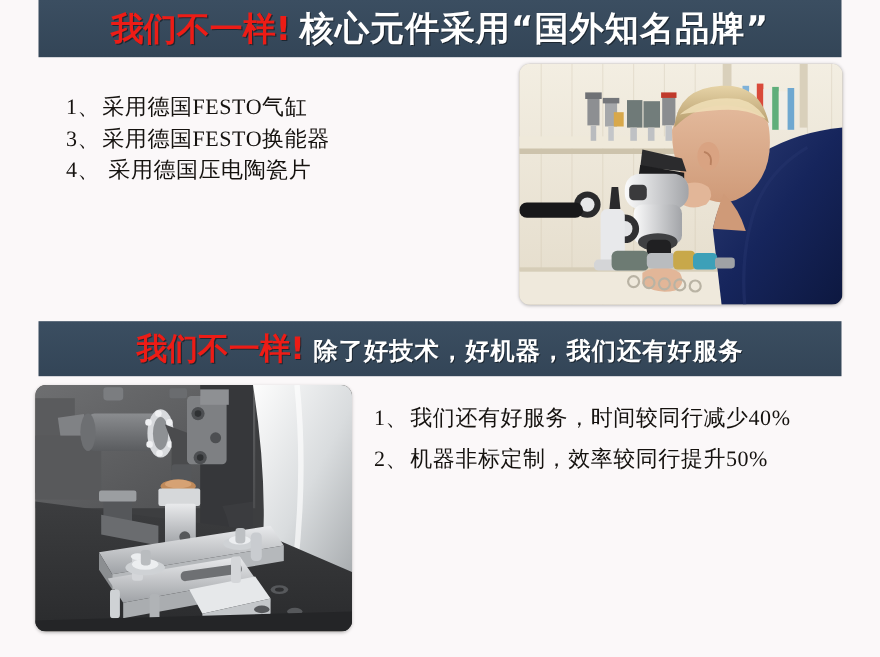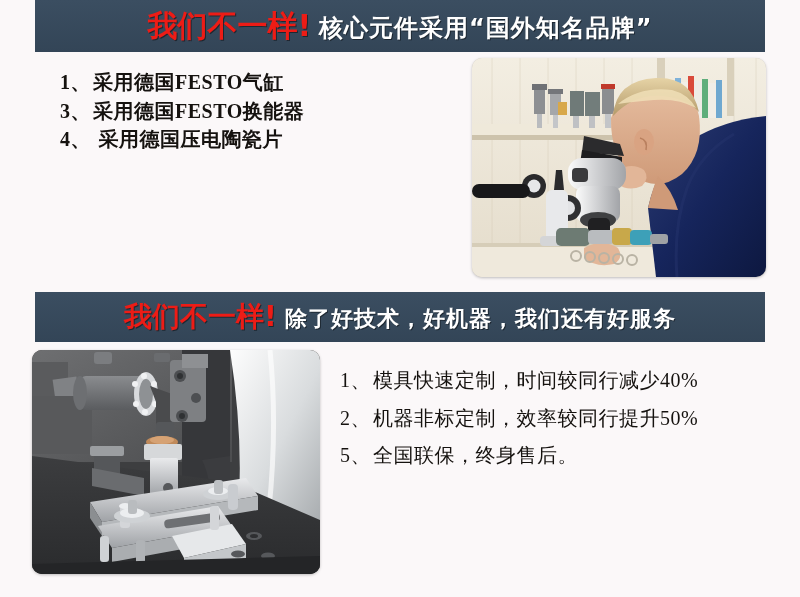--- a/index.html
+++ b/index.html
@@ -47,21 +47,21 @@
     font-weight: bold;
   }
   .banner-red {
     color: #ed1c16;
     font-size: 30px;
     letter-spacing: 0px;
     text-shadow: 1px 1px 0 rgba(0,0,0,0.45);
   }
   .banner-white {
     color: #ffffff;
-    font-size: 24px;
+    font-size: 31px;
     letter-spacing: 1px;
     text-shadow: 1px 1px 0 rgba(0,0,0,0.45);
   }
   .banner-2 .banner-red { font-size: 28px; }
   .banner-2 .banner-white { font-size: 22px; }
 
   
   .feature-list {
     position: absolute;
     margin: 0;
@@ -69,22 +69,21 @@
     list-style: none;
     color: #15120f;
   }
   .feature-list li {
     white-space: nowrap;
     font-family: "Liberation Serif", "DejaVu Serif", serif;
   }
 
   .list-top {
     left: 60px;
-    top: 68px;
-    font-weight: bold;
+    top: 84px;
   }
   .list-top li {
     font-size: 20px;
     line-height: 28.5px;
     letter-spacing: 0.5px;
   }
 
   .list-bottom {
     left: 340px;
     top: 362px;
@@ -390,23 +389,20 @@
         <ellipse cx="236" cy="206" rx="7" ry="3.5" fill="#56585b"></ellipse>
         <ellipse cx="186" cy="216" rx="6" ry="3" fill="#4e5053"></ellipse>
       </g>
 
       <path d="M0 214 L288 206 L288 224 L0 224 Z" fill="#242527"></path>
     </svg>
   </div>
 
   <ul class="feature-list list-bottom">
     <li>
-      <span class="num">1、</span><span>模具快速定制，时间较同行减少40%</span>
+      <span class="num">1、</span><span>我们还有好服务，时间较同行减少40%</span>
     </li>
     <li>
       <span class="num">2、</span><span>机器非标定制，效率较同行提升50%</span>
     </li>
-    <li>
-      <span class="num">5、</span><span>全国联保，终身售后。</span>
-    </li>
   </ul>
 
 </div>
 
 </body></html>

